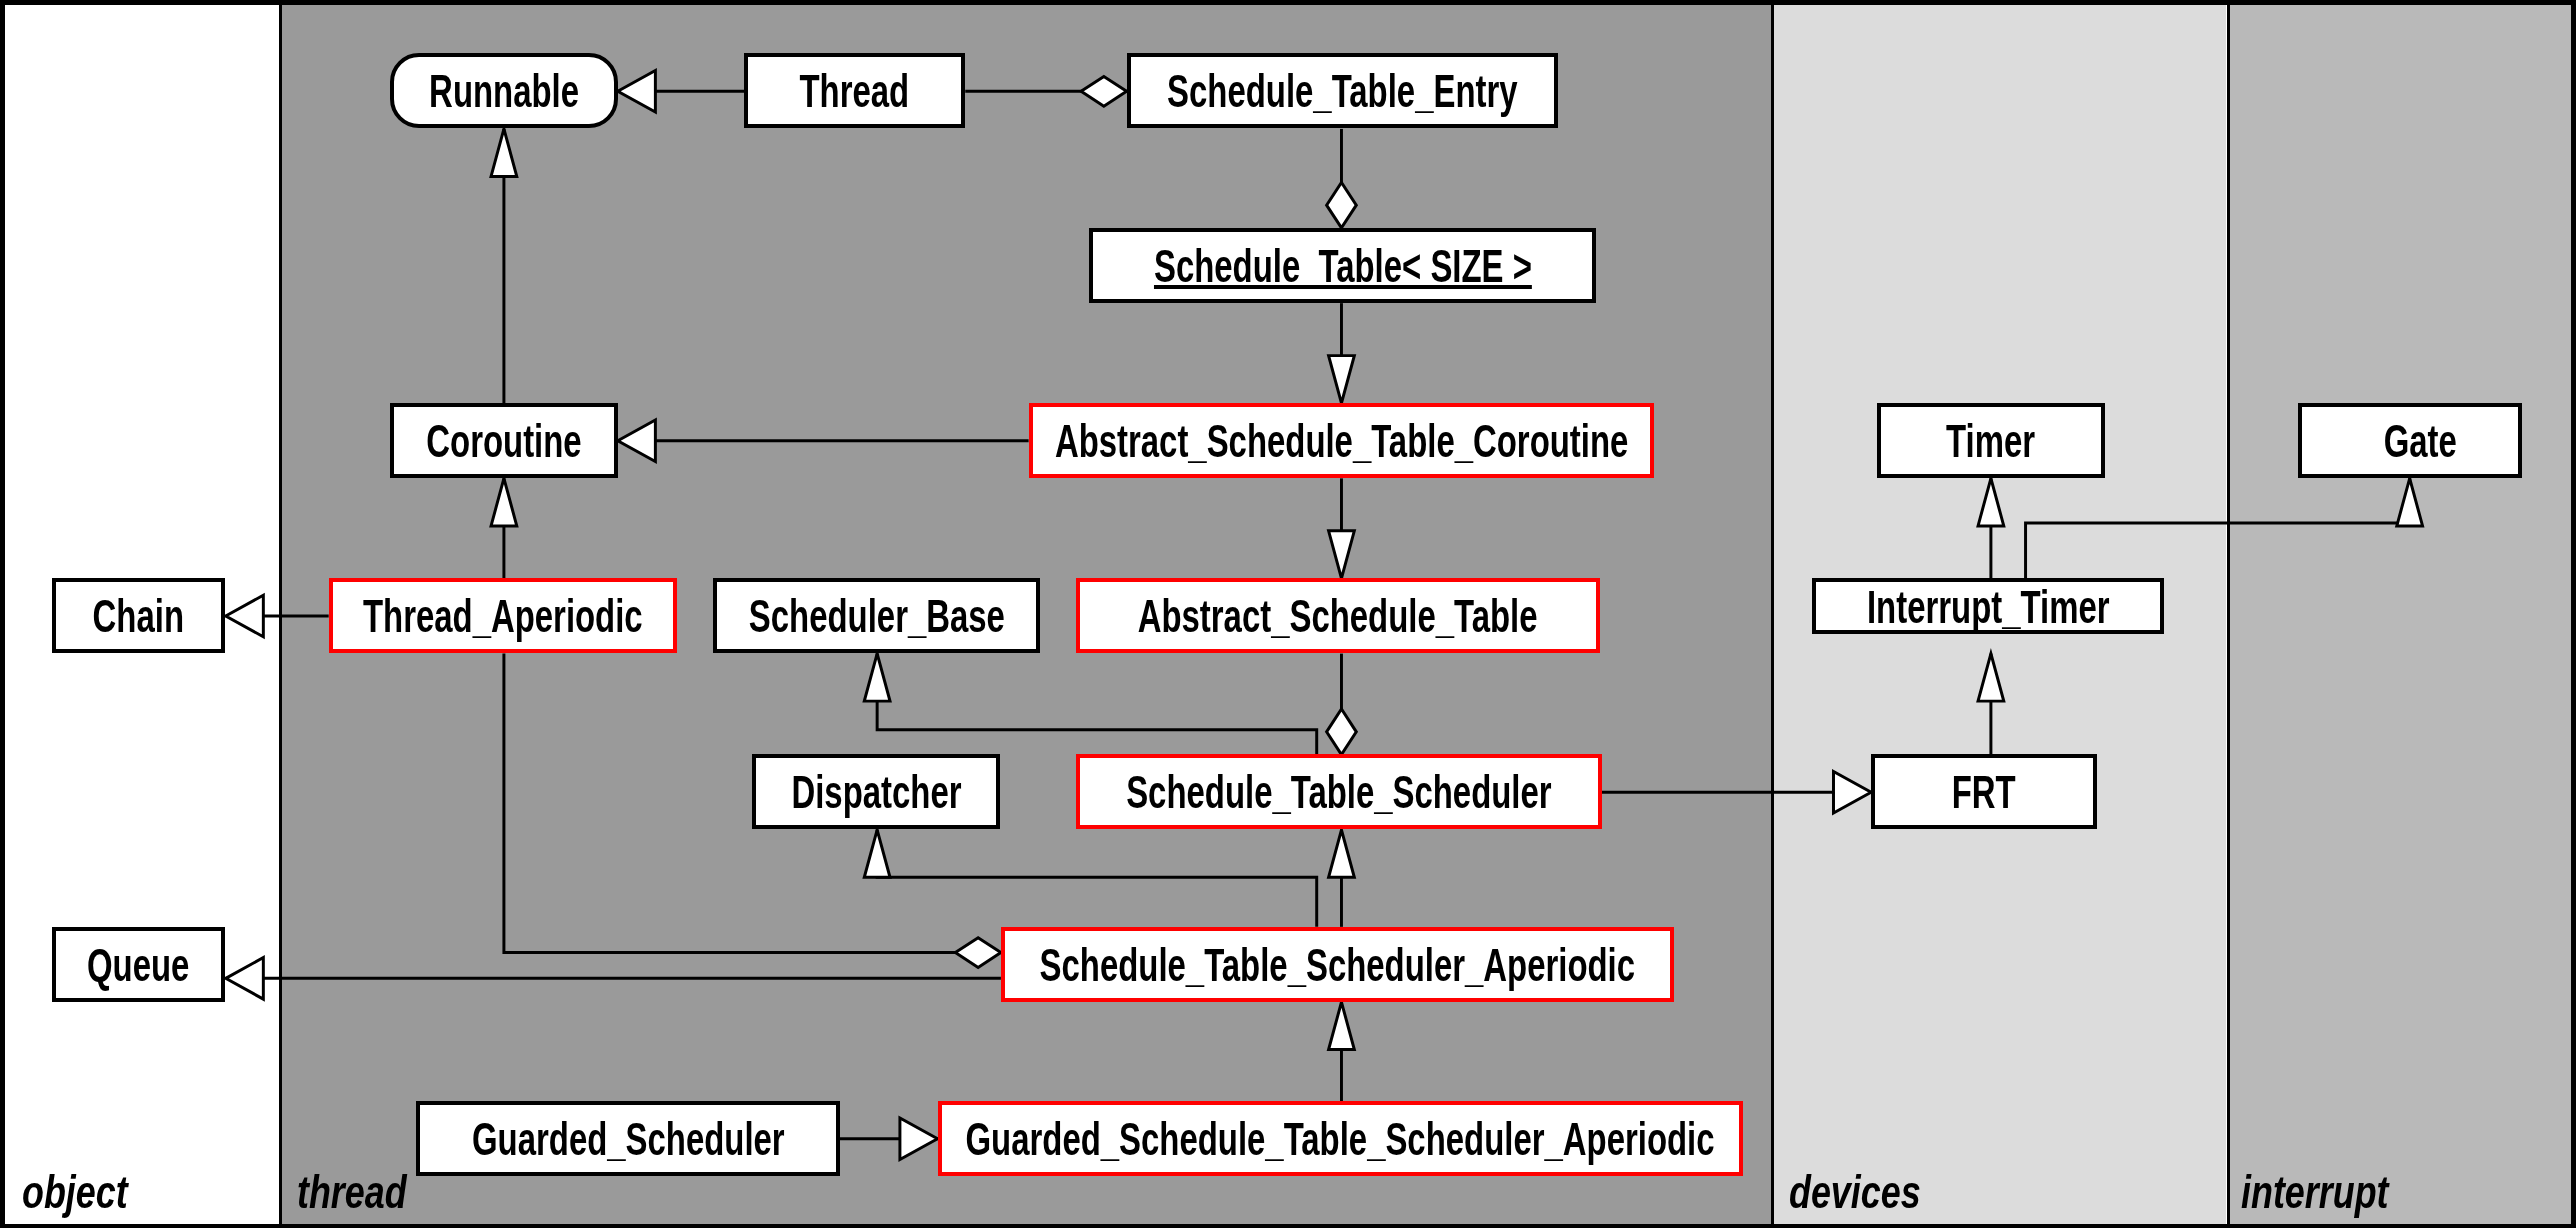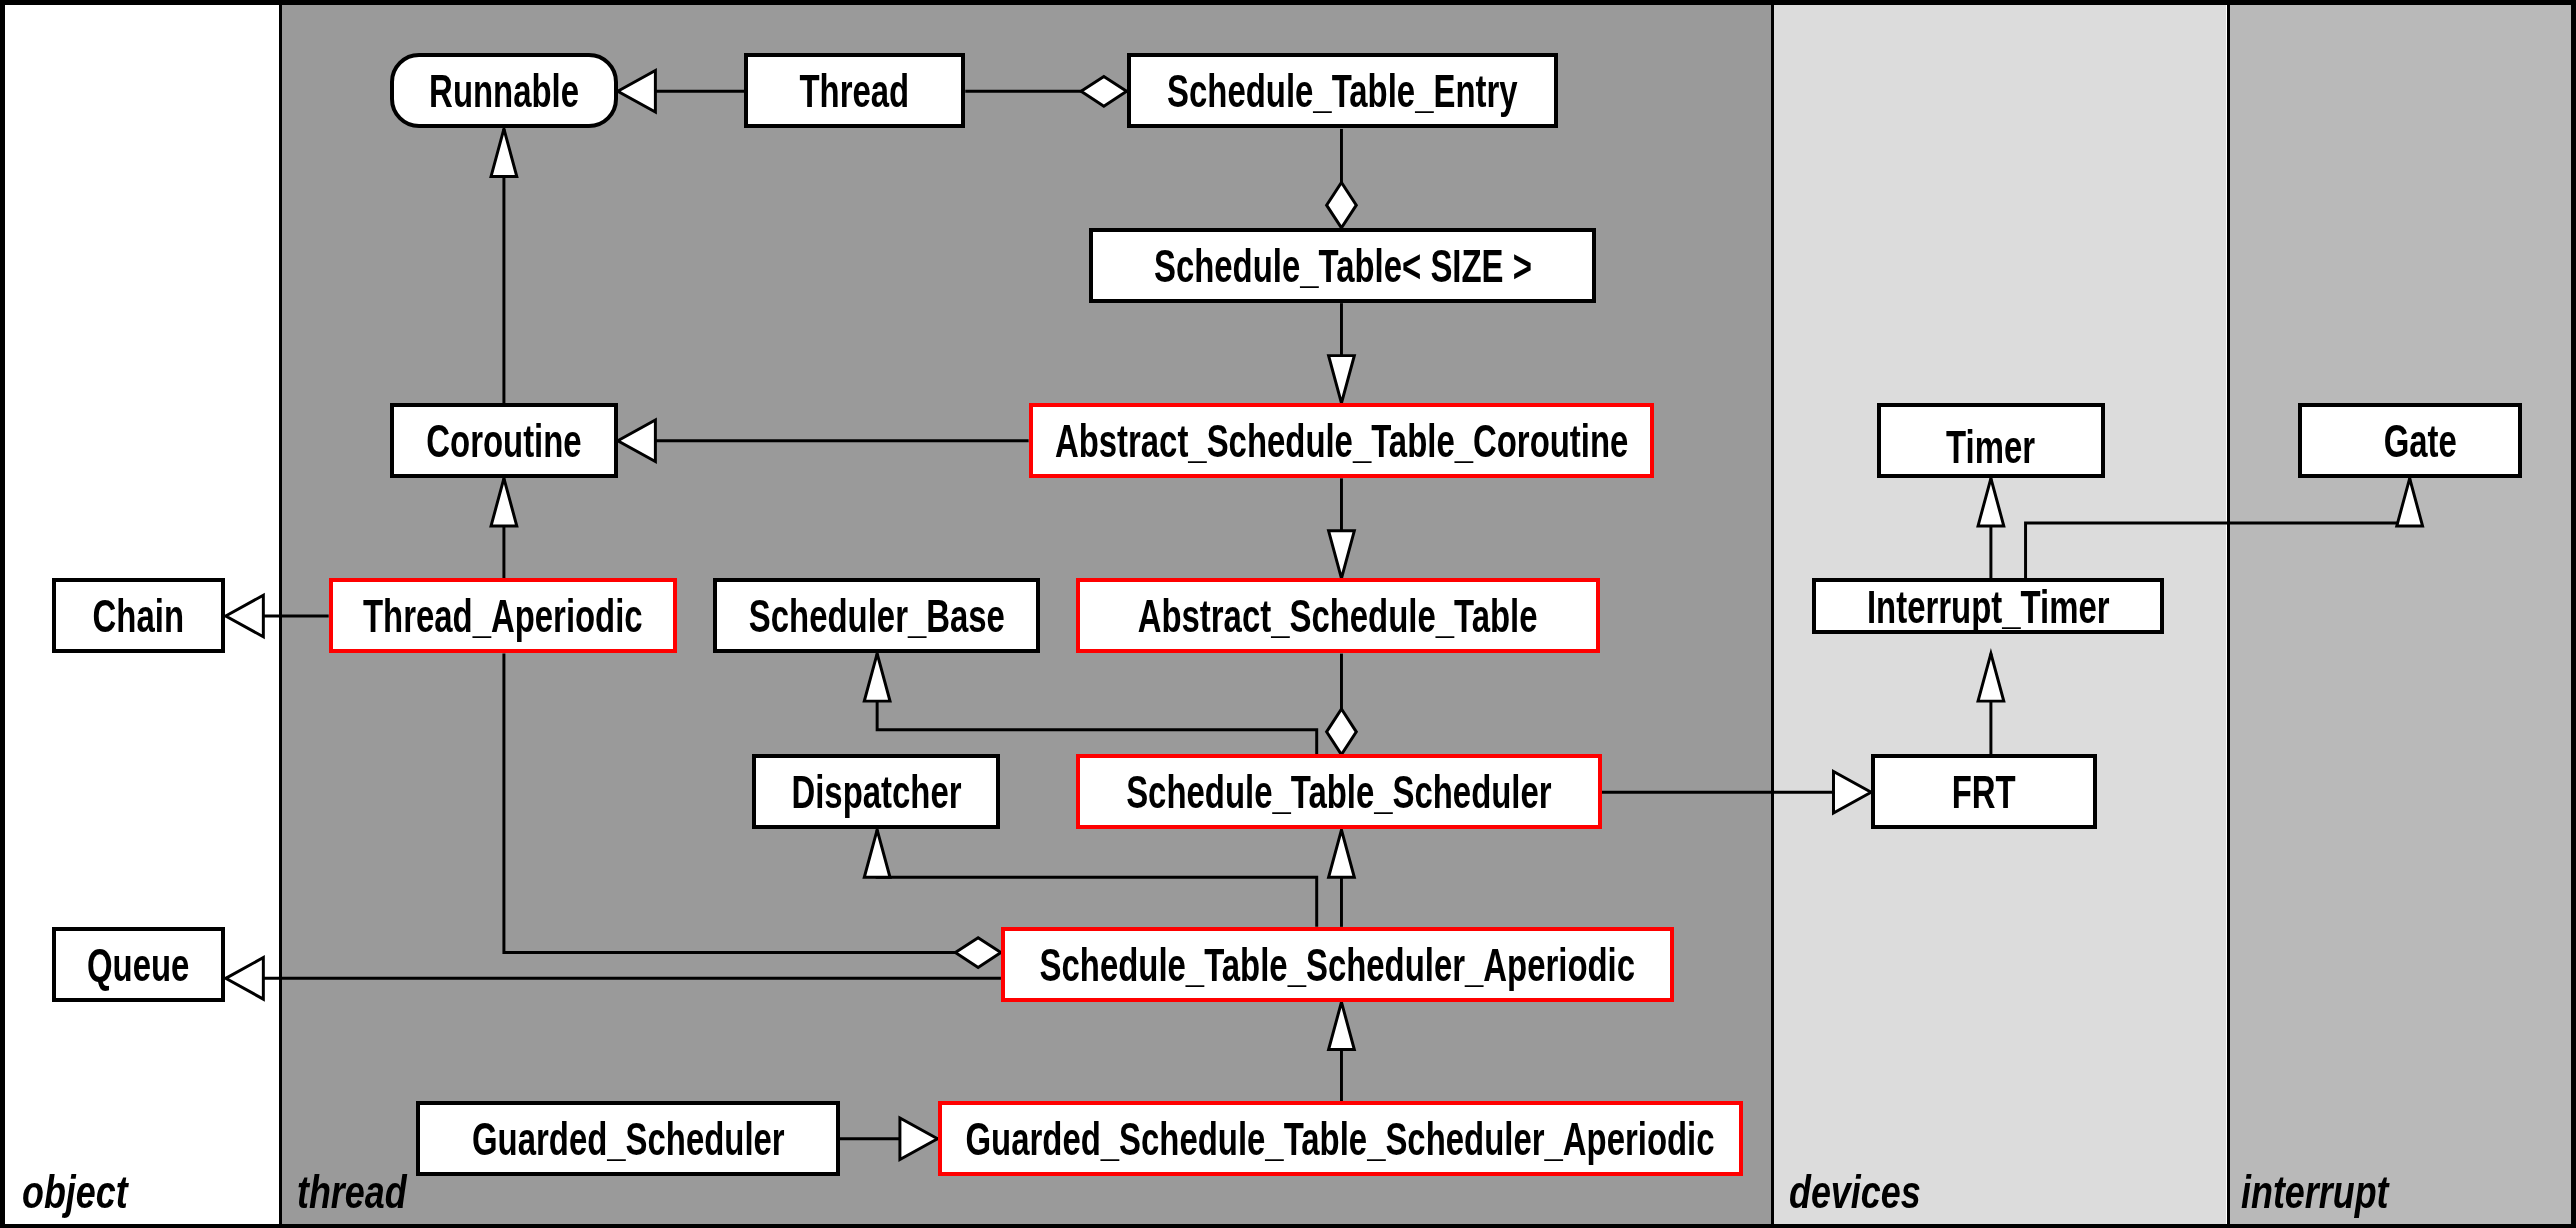--- a/index.html
+++ b/index.html
@@ -92,30 +92,30 @@
 <div id="nodes">
     <div class="node" style="left: 390px; top: 53px; width: 228px; height: 75px; border-radius: 29px;">
       <span>Runnable</span>
     </div>
     <div class="node" style="left: 744px; top: 53px; width: 221px; height: 75px;">
       <span>Thread</span>
     </div>
     <div class="node" style="left: 1127px; top: 53px; width: 431px; height: 75px;">
       <span>Schedule_Table_Entry</span>
     </div>
-    <div class="node" style="left: 1089px; top: 228px; width: 507px; height: 75px;">
+    <div class="node" style="left: 1089px; top: 228px; width: 507px; height: 75px; text-decoration: underline;">
       <span>Schedule_Table&lt; SIZE &gt;</span>
     </div>
     <div class="node" style="left: 390px; top: 403px; width: 228px; height: 75px;">
       <span>Coroutine</span>
     </div>
     <div class="node accent" style="left: 1029px; top: 403px; width: 625px; height: 75px;">
       <span>Abstract_Schedule_Table_Coroutine</span>
     </div>
-    <div class="node" style="left: 1877px; top: 403px; width: 228px; height: 75px; align-items: flex-end;">
+    <div class="node" style="left: 1877px; top: 403px; width: 228px; height: 75px;">
       <span>Timer</span>
     </div>
     <div class="node" style="left: 2298px; top: 403px; width: 224px; height: 75px; padding-left: 20px;">
       <span>Gate</span>
     </div>
     <div class="node" style="left: 52px; top: 578px; width: 173px; height: 75px;">
       <span>Chain</span>
     </div>
     <div class="node accent" style="left: 329px; top: 578px; width: 348px; height: 75px;">
       <span>Thread_Aperiodic</span>

